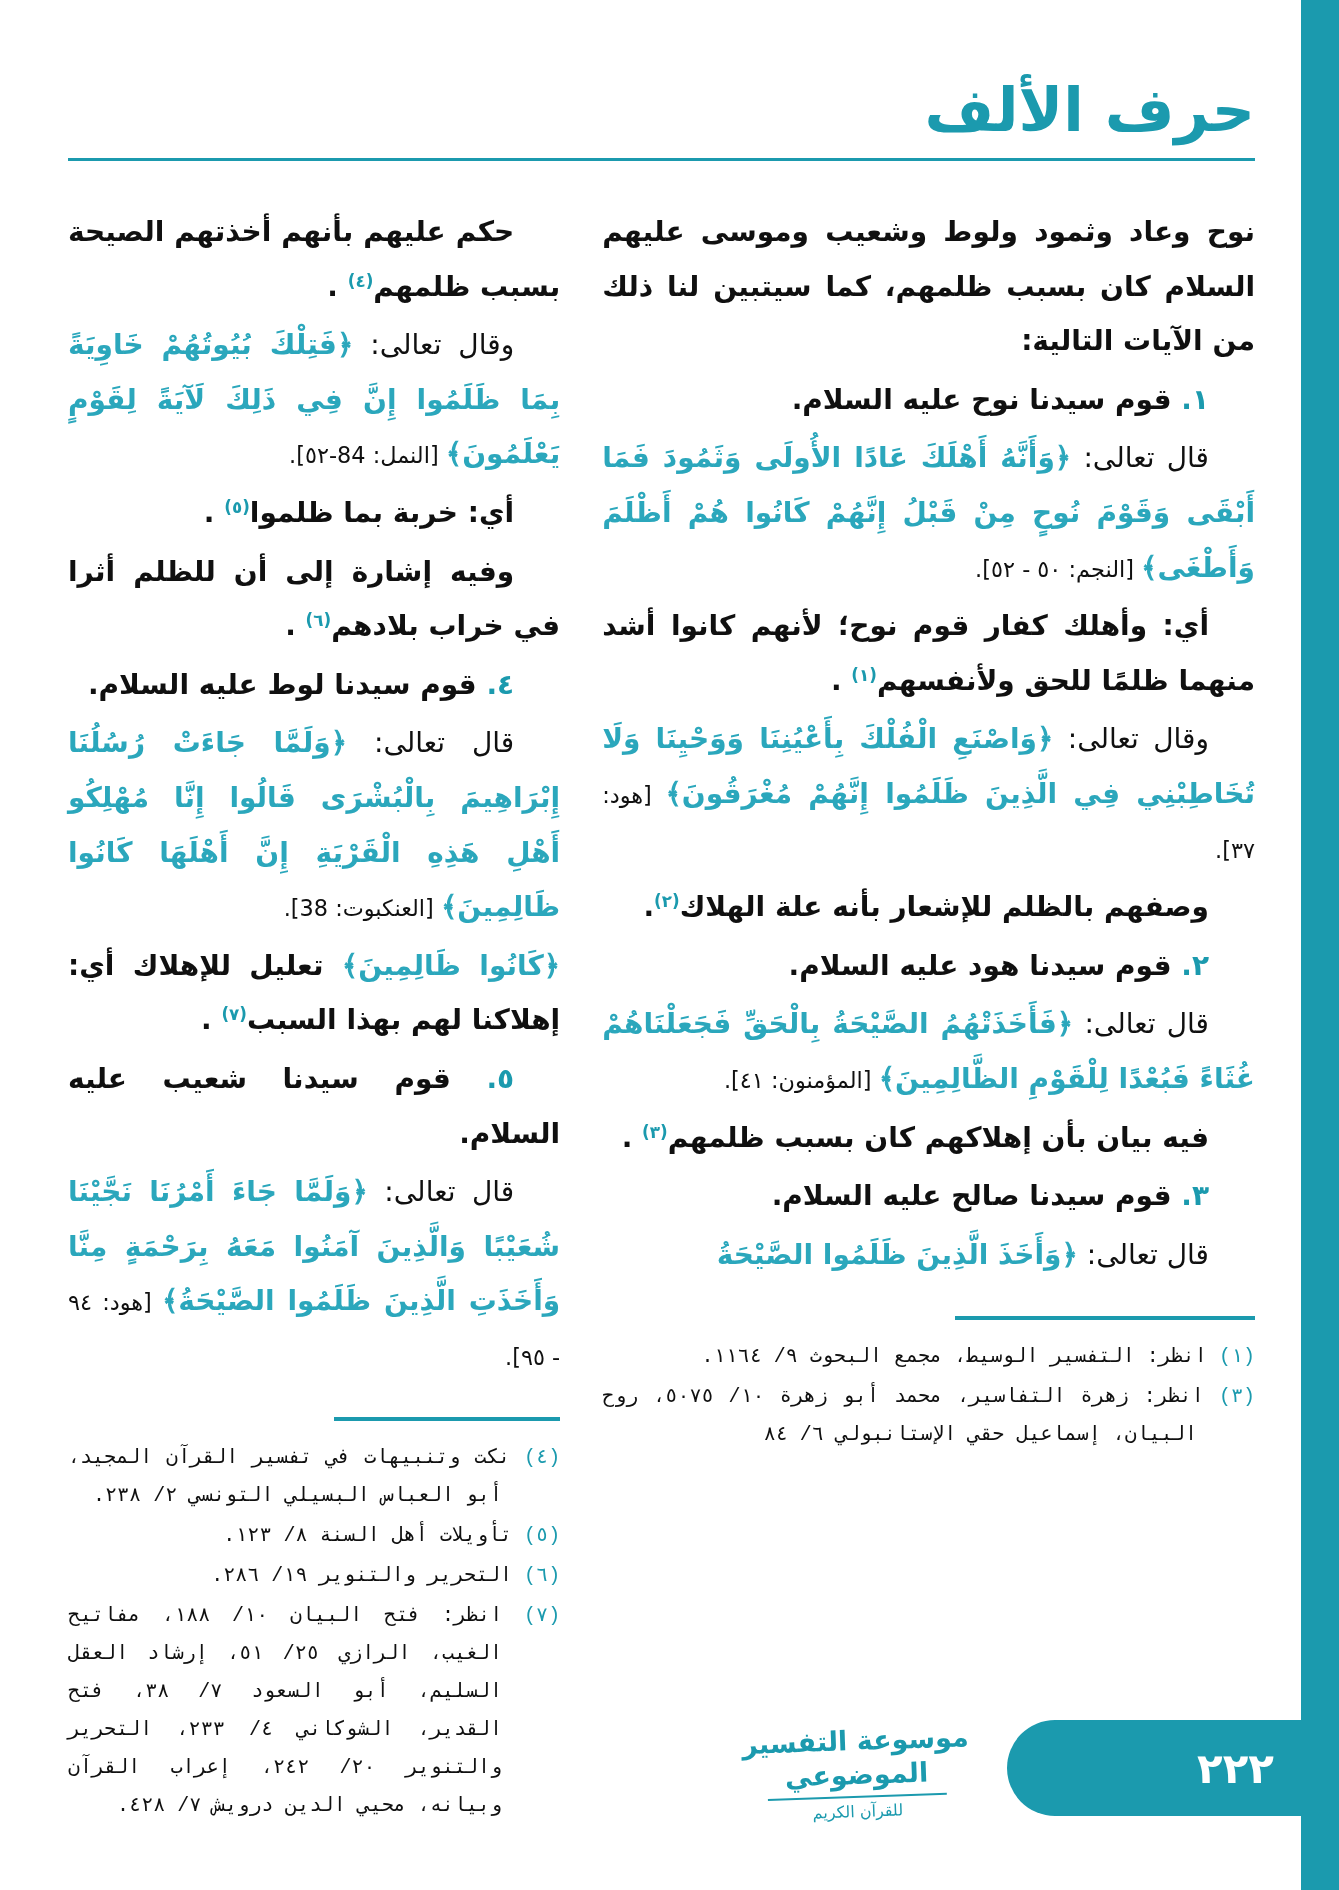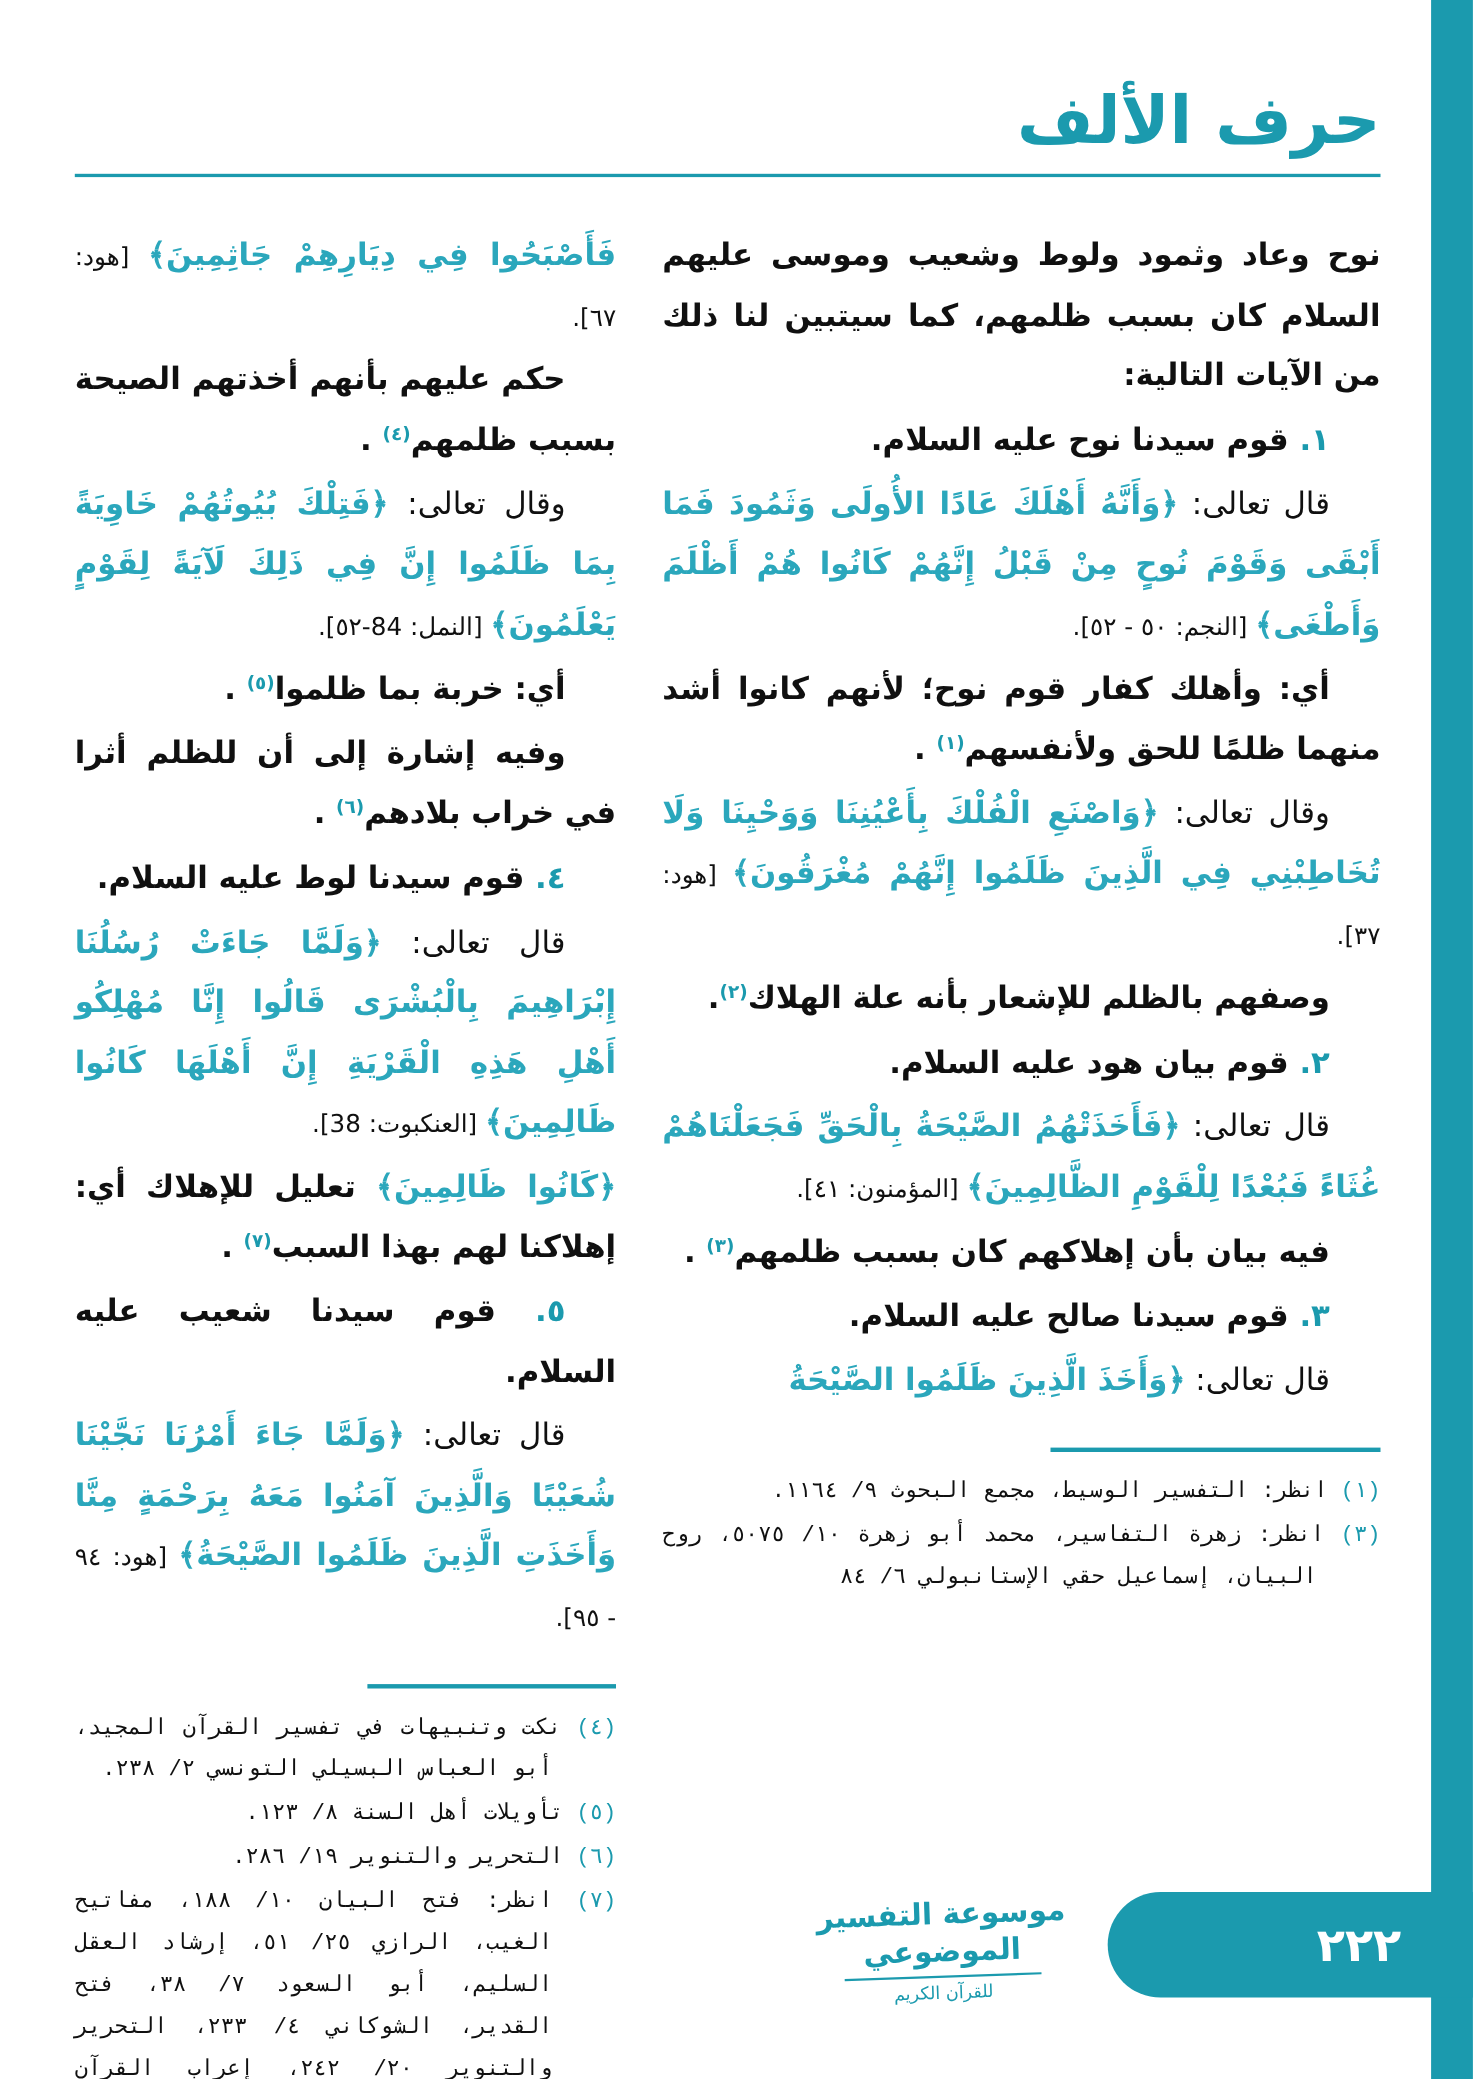--- a/index.html
+++ b/index.html
@@ -59,36 +59,35 @@
 
   <main class="columns">
     <section class="col col-right">
       <div class="blocks">
           <p class="para body flush"><span class="seg-text">نوح وعاد وثمود ولوط وشعيب وموسى عليهم السلام كان بسبب ظلمهم، كما سيتبين لنا ذلك من الآيات التالية:</span></p>
           <p class="para heading"><span class="seg-num">١. </span><span class="seg-text">قوم سيدنا نوح عليه السلام.</span></p>
           <p class="para body"><span class="seg-label">قال تعالى: </span><span class="seg-quran">﴿وَأَنَّهُ أَهْلَكَ عَادًا الأُولَى وَثَمُودَ فَمَا أَبْقَى وَقَوْمَ نُوحٍ مِنْ قَبْلُ إِنَّهُمْ كَانُوا هُمْ أَظْلَمَ وَأَطْغَى﴾</span><span class="seg-ref"> [النجم: ٥٠ - ٥٢].</span></p>
           <p class="para body"><span class="seg-text">أي: وأهلك كفار قوم نوح؛ لأنهم كانوا أشد منهما ظلمًا للحق ولأنفسهم</span><span class="seg-marker">(١)</span><span class="seg-text"> .</span></p>
           <p class="para body"><span class="seg-label">وقال تعالى: </span><span class="seg-quran">﴿وَاصْنَعِ الْفُلْكَ بِأَعْيُنِنَا وَوَحْيِنَا وَلَا تُخَاطِبْنِي فِي الَّذِينَ ظَلَمُوا إِنَّهُمْ مُغْرَقُونَ﴾</span><span class="seg-ref"> [هود: ٣٧].</span></p>
           <p class="para body"><span class="seg-text">وصفهم بالظلم للإشعار بأنه علة الهلاك</span><span class="seg-marker">(٢)</span><span class="seg-text">.</span></p>
-          <p class="para heading"><span class="seg-num">٢. </span><span class="seg-text">قوم بيان هود عليه السلام.</span></p>
+          <p class="para heading"><span class="seg-num">٢. </span><span class="seg-text">قوم سيدنا هود عليه السلام.</span></p>
           <p class="para body"><span class="seg-label">قال تعالى: </span><span class="seg-quran">﴿فَأَخَذَتْهُمُ الصَّيْحَةُ بِالْحَقِّ فَجَعَلْنَاهُمْ غُثَاءً فَبُعْدًا لِلْقَوْمِ الظَّالِمِينَ﴾</span><span class="seg-ref"> [المؤمنون: ٤١].</span></p>
           <p class="para body"><span class="seg-text">فيه بيان بأن إهلاكهم كان بسبب ظلمهم</span><span class="seg-marker">(٣)</span><span class="seg-text"> .</span></p>
           <p class="para heading"><span class="seg-num">٣. </span><span class="seg-text">قوم سيدنا صالح عليه السلام.</span></p>
           <p class="para body"><span class="seg-label">قال تعالى: </span><span class="seg-quran">﴿وَأَخَذَ الَّذِينَ ظَلَمُوا الصَّيْحَةُ</span></p>
         </div>
       <div class="fn-divider"></div>
       <div class="footnotes">
           <div class="footnote"><span class="fn-marker">(١)</span><span class="fn-text"> انظر: التفسير الوسيط، مجمع البحوث ٩/ ١١٦٤.</span></div>
           <div class="footnote"><span class="fn-marker">(٣)</span><span class="fn-text"> انظر: زهرة التفاسير، محمد أبو زهرة ١٠/ ٥٠٧٥، روح البيان، إسماعيل حقي الإستانبولي ٦/ ٨٤</span></div>
         </div>
     </section>
 
     <section class="col col-left">
       <div class="blocks">
-          <p class="para body flush"><span class="seg-quran">فَأَصْبَحُوا فِي دِيَارِهِمْ جَاثِمِينَ﴾</span><span class="seg-ref"> [هود: ٦٧].</span></p>
           <p class="para body"><span class="seg-text">حكم عليهم بأنهم أخذتهم الصيحة بسبب ظلمهم</span><span class="seg-marker">(٤)</span><span class="seg-text"> .</span></p>
           <p class="para body"><span class="seg-label">وقال تعالى: </span><span class="seg-quran">﴿فَتِلْكَ بُيُوتُهُمْ خَاوِيَةً بِمَا ظَلَمُوا إِنَّ فِي ذَلِكَ لَآيَةً لِقَوْمٍ يَعْلَمُونَ﴾</span><span class="seg-ref"> [النمل: 84-٥٢].</span></p>
           <p class="para body"><span class="seg-text">أي: خربة بما ظلموا</span><span class="seg-marker">(٥)</span><span class="seg-text"> .</span></p>
           <p class="para body"><span class="seg-text">وفيه إشارة إلى أن للظلم أثرا في خراب بلادهم</span><span class="seg-marker">(٦)</span><span class="seg-text"> .</span></p>
           <p class="para heading"><span class="seg-num">٤. </span><span class="seg-text">قوم سيدنا لوط عليه السلام.</span></p>
           <p class="para body"><span class="seg-label">قال تعالى: </span><span class="seg-quran">﴿وَلَمَّا جَاءَتْ رُسُلُنَا إِبْرَاهِيمَ بِالْبُشْرَى قَالُوا إِنَّا مُهْلِكُو أَهْلِ هَذِهِ الْقَرْيَةِ إِنَّ أَهْلَهَا كَانُوا ظَالِمِينَ﴾</span><span class="seg-ref"> [العنكبوت: 38].</span></p>
           <p class="para body flush"><span class="seg-quran">﴿كَانُوا ظَالِمِينَ﴾</span><span class="seg-text"> تعليل للإهلاك أي: إهلاكنا لهم بهذا السبب</span><span class="seg-marker">(٧)</span><span class="seg-text"> .</span></p>
           <p class="para heading"><span class="seg-num">٥. </span><span class="seg-text">قوم سيدنا شعيب عليه السلام.</span></p>
           <p class="para body"><span class="seg-label">قال تعالى: </span><span class="seg-quran">﴿وَلَمَّا جَاءَ أَمْرُنَا نَجَّيْنَا شُعَيْبًا وَالَّذِينَ آمَنُوا مَعَهُ بِرَحْمَةٍ مِنَّا وَأَخَذَتِ الَّذِينَ ظَلَمُوا الصَّيْحَةُ﴾</span><span class="seg-ref"> [هود: ٩٤ - ٩٥].</span></p>
         </div>

